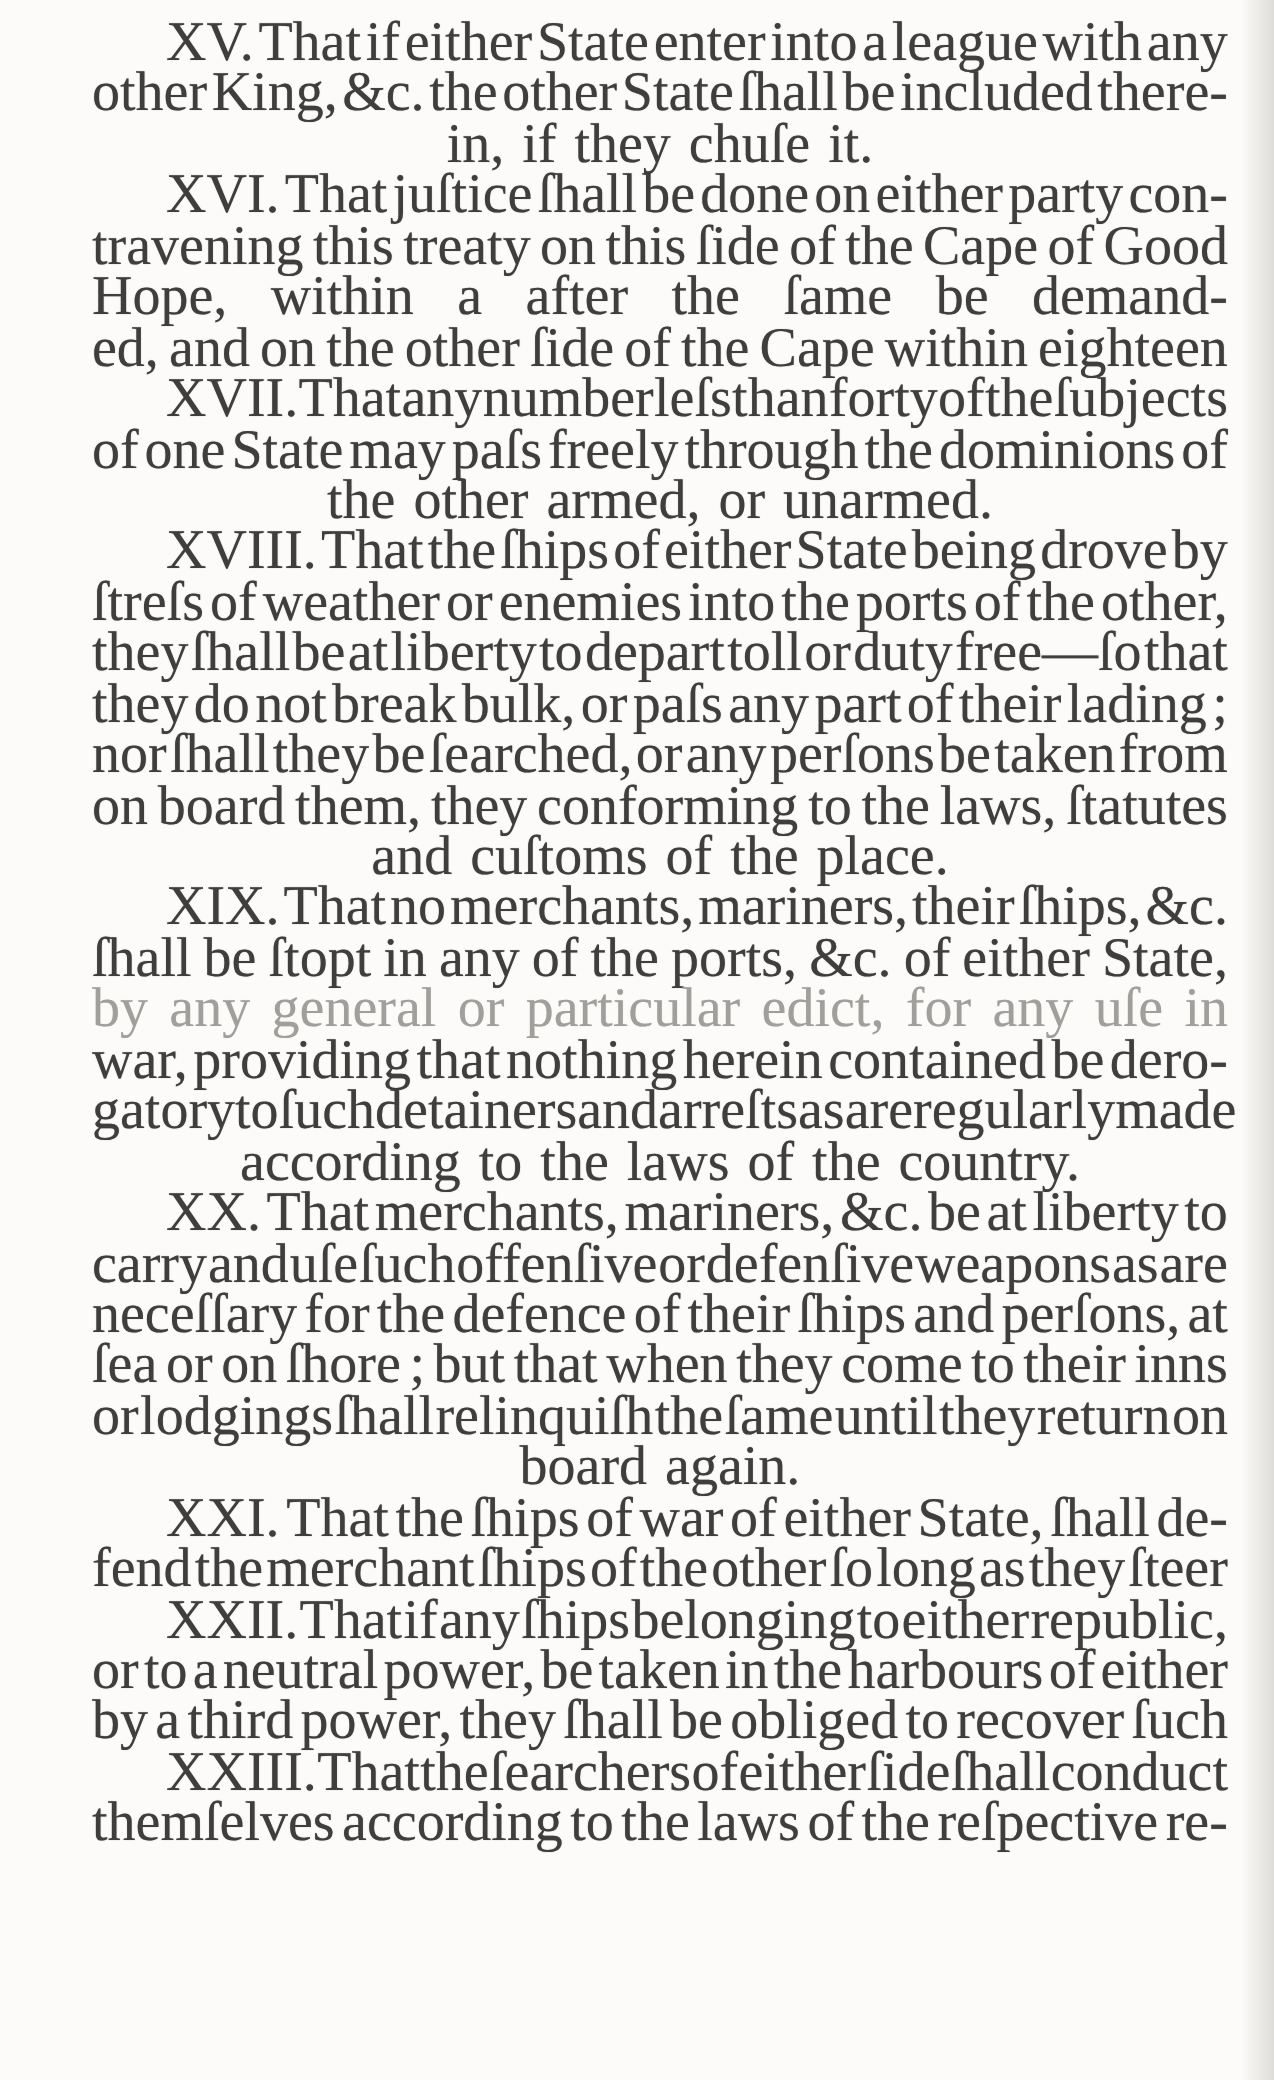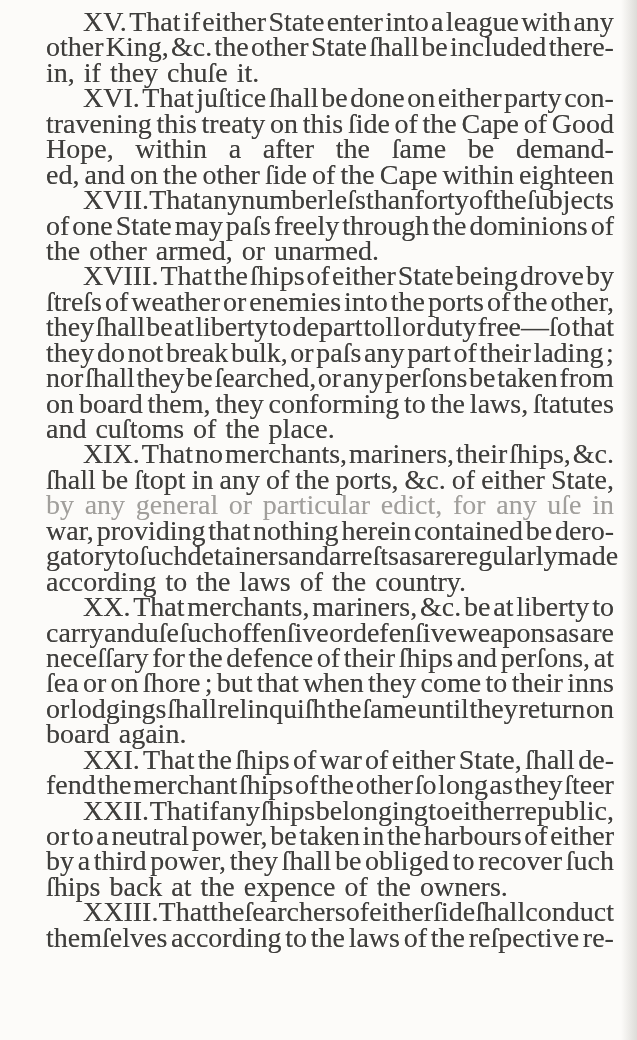--- a/index.html
+++ b/index.html
@@ -38,21 +38,21 @@
     white-space: nowrap;
     text-shadow: 0 0 0.5px rgba(60,58,55,0.55);
   }
   
   .line.j {
     display: flex;
     justify-content: space-between;
   }
   .line.first { padding-left: 37px; }
   .line.para-end {
-    text-align: left;
+    text-align: center;
     word-spacing: 2px;
   }
   .line.faint {
     color: #a19f9c;
     text-shadow: 0 0 0.5px rgba(161,159,156,0.4);
   }
 </style>
 </head>
 <body>
 
@@ -439,21 +439,20 @@
           <span>third</span>
           <span>power,</span>
           <span>they</span>
           <span>ſhall</span>
           <span>be</span>
           <span>obliged</span>
           <span>to</span>
           <span>recover</span>
           <span>ſuch</span>
         </div>
-      <div class="line para-end">ſhips back at the expence of the owners.</div>
     </div>
 
     <div class="para">
       <div class="line j first">
           <span>XXIII.</span>
           <span>That</span>
           <span>the</span>
           <span>ſearchers</span>
           <span>of</span>
           <span>either</span>

